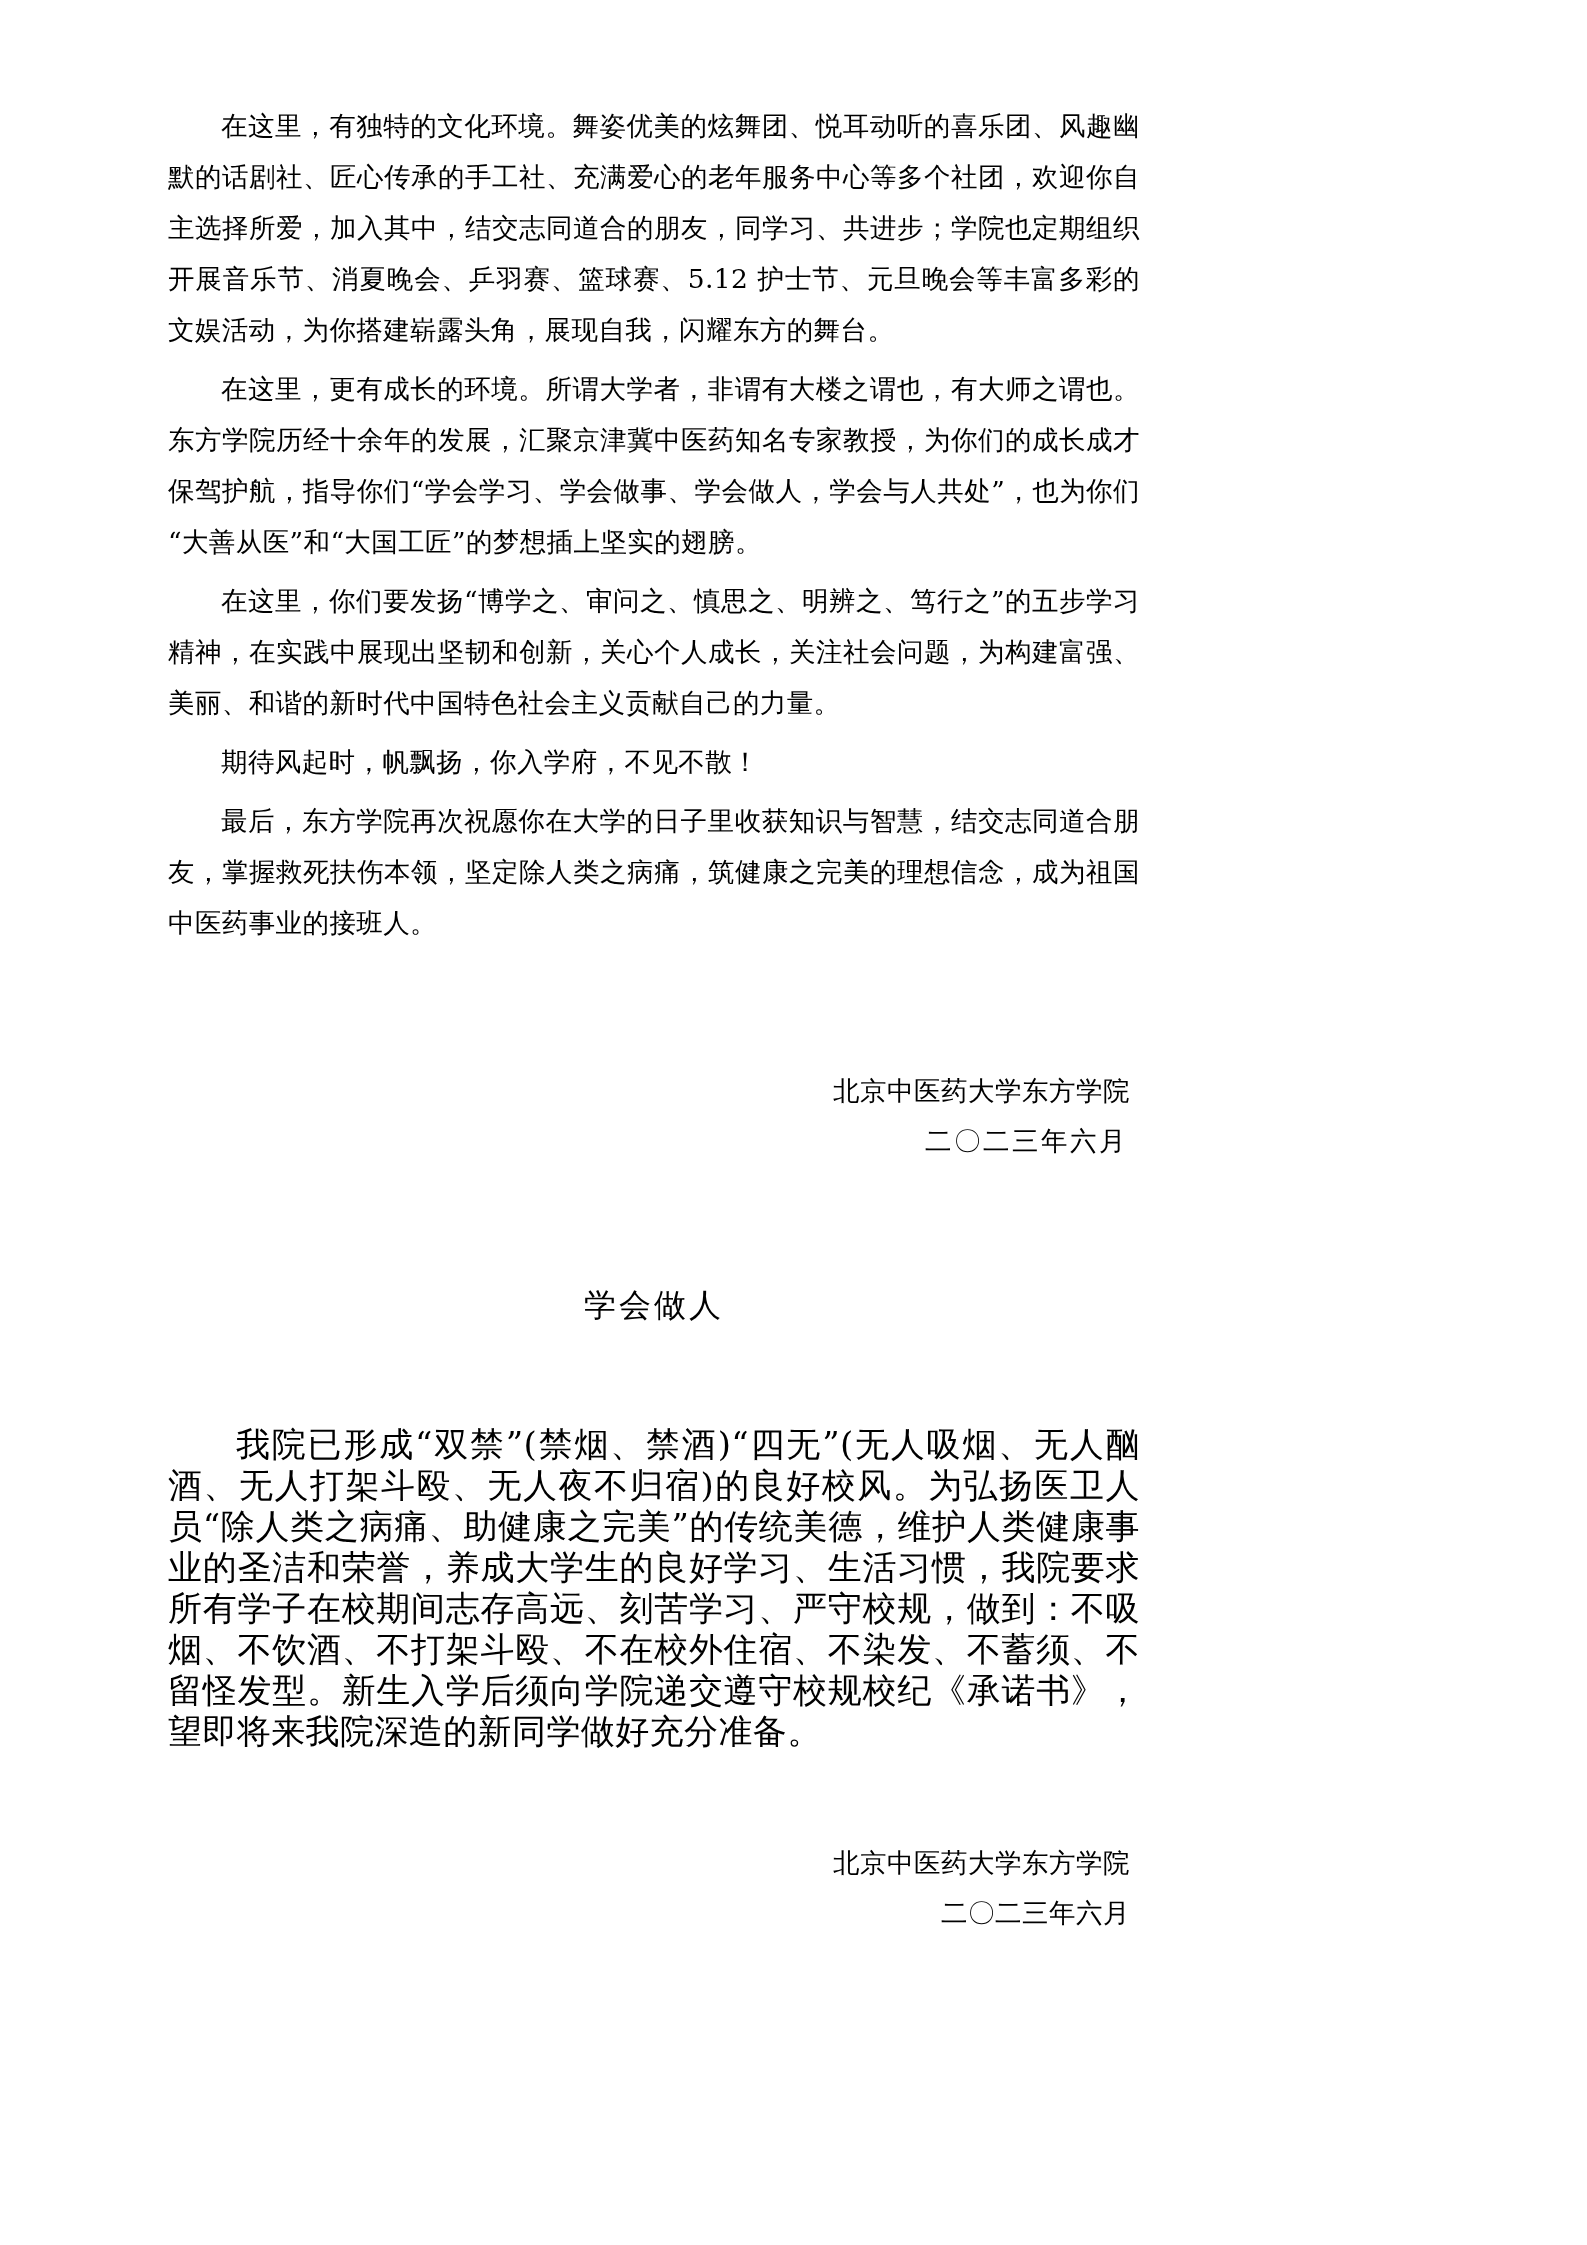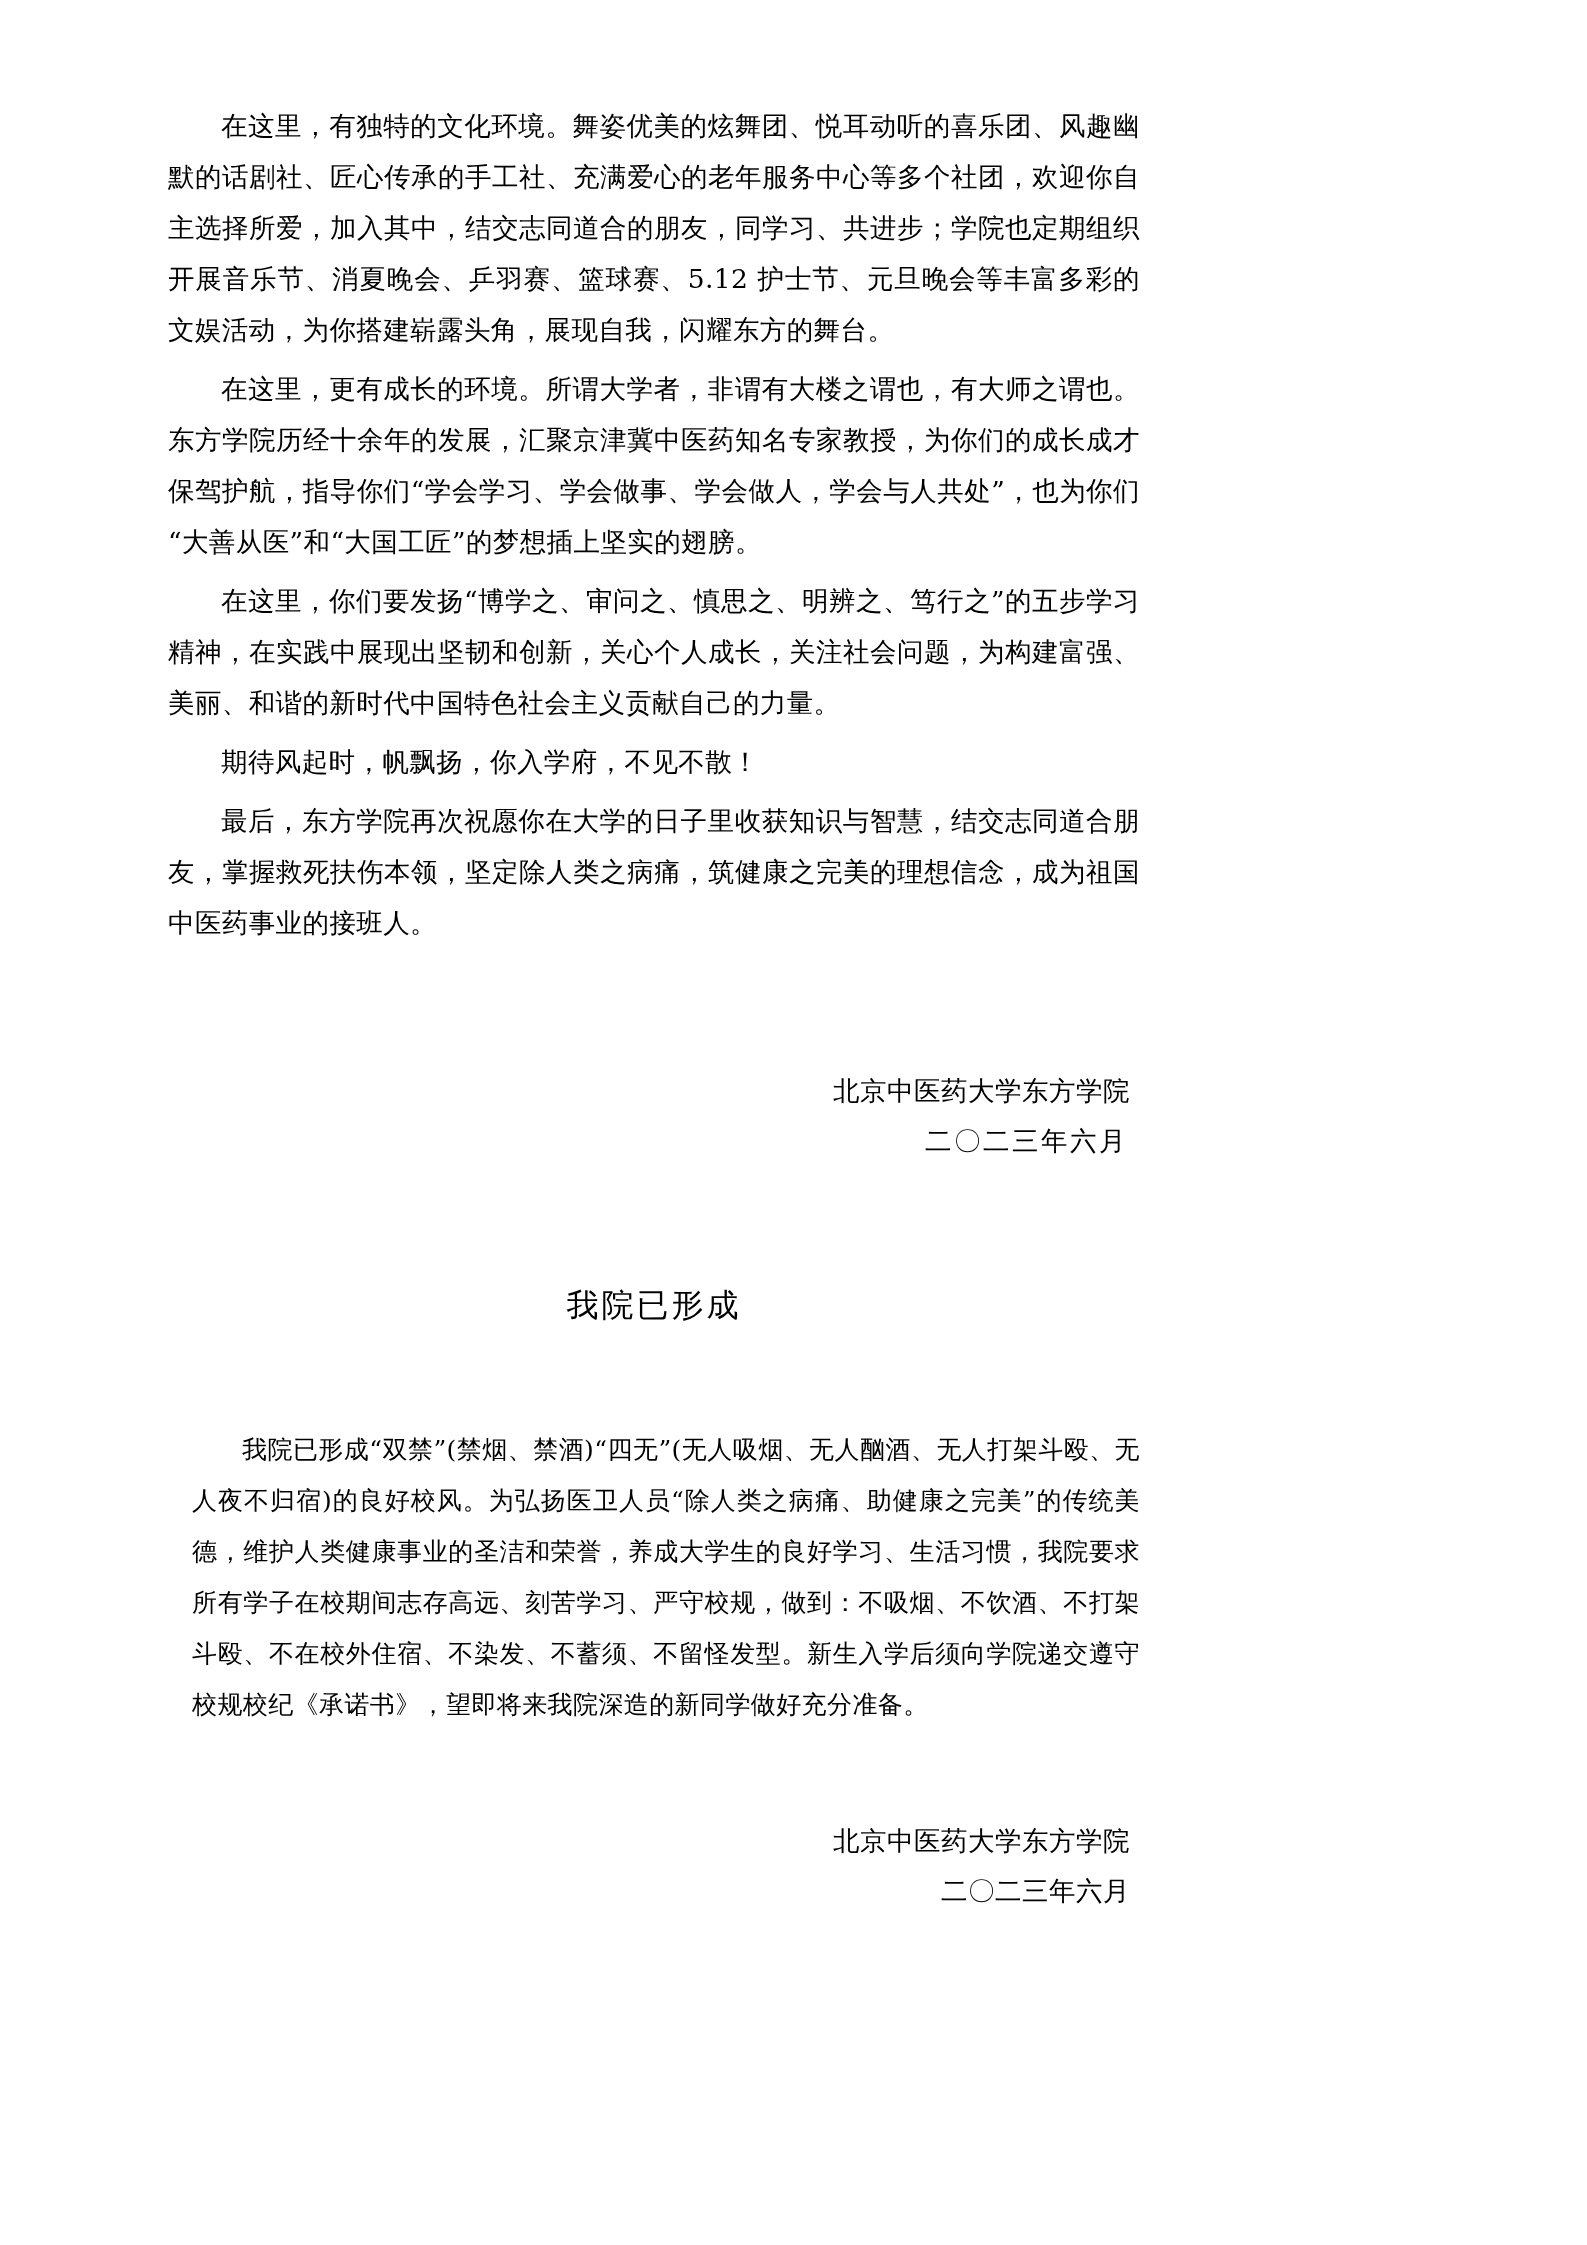--- a/index.html
+++ b/index.html
@@ -46,23 +46,22 @@
   }
   .section-title {
     margin-top: 118px;
     text-align: center;
     font-size: 32px;
     letter-spacing: 3px;
     font-family: "DejaVu Serif", "Liberation Serif", serif;
   }
   .title-gap { height: 96px; }
   .second-body {
-    font-size: 25px;
-    line-height: 51px;
-    margin-left: 24px;
+    font-size: 34px;
+    line-height: 41px;
   }
   .sig-block-2 {
     margin-top: 86px;
     text-align: right;
     font-size: 26.5px;
     line-height: 50px;
     letter-spacing: 0.5px;
     padding-right: 10px;
   }
   .spacer-bottom { height: 230px; }
@@ -78,21 +77,21 @@
     <p class="para">在这里，你们要发扬“博学之、审问之、慎思之、明辨之、笃行之”的五步学习精神，在实践中展现出坚韧和创新，关心个人成长，关注社会问题，为构建富强、美丽、和谐的新时代中国特色社会主义贡献自己的力量。</p>
     <p class="para">期待风起时，帆飘扬，你入学府，不见不散！</p>
     <p class="para">最后，东方学院再次祝愿你在大学的日子里收获知识与智慧，结交志同道合朋友，掌握救死扶伤本领，坚定除人类之病痛，筑健康之完美的理想信念，成为祖国中医药事业的接班人。</p>
   </div>
 
   <div class="sig-block">
     <div class="line1">北京中医药大学东方学院</div>
     <div class="line2">二〇二三年六月</div>
   </div>
 
-  <div class="section-title">我院已形成</div>
+  <div class="section-title">学会做人</div>
 
   <div class="title-gap"></div>
 
   <div class="body-text second-body">
     <p class="para">我院已形成“双禁”(禁烟、禁酒)“四无”(无人吸烟、无人酗酒、无人打架斗殴、无人夜不归宿)的良好校风。为弘扬医卫人员“除人类之病痛、助健康之完美”的传统美德，维护人类健康事业的圣洁和荣誉，养成大学生的良好学习、生活习惯，我院要求所有学子在校期间志存高远、刻苦学习、严守校规，做到：不吸烟、不饮酒、不打架斗殴、不在校外住宿、不染发、不蓄须、不留怪发型。新生入学后须向学院递交遵守校规校纪《承诺书》，望即将来我院深造的新同学做好充分准备。</p>
   </div>
 
   <div class="sig-block-2">
     <div class="line1">北京中医药大学东方学院</div>
     <div class="line2">二〇二三年六月</div>

